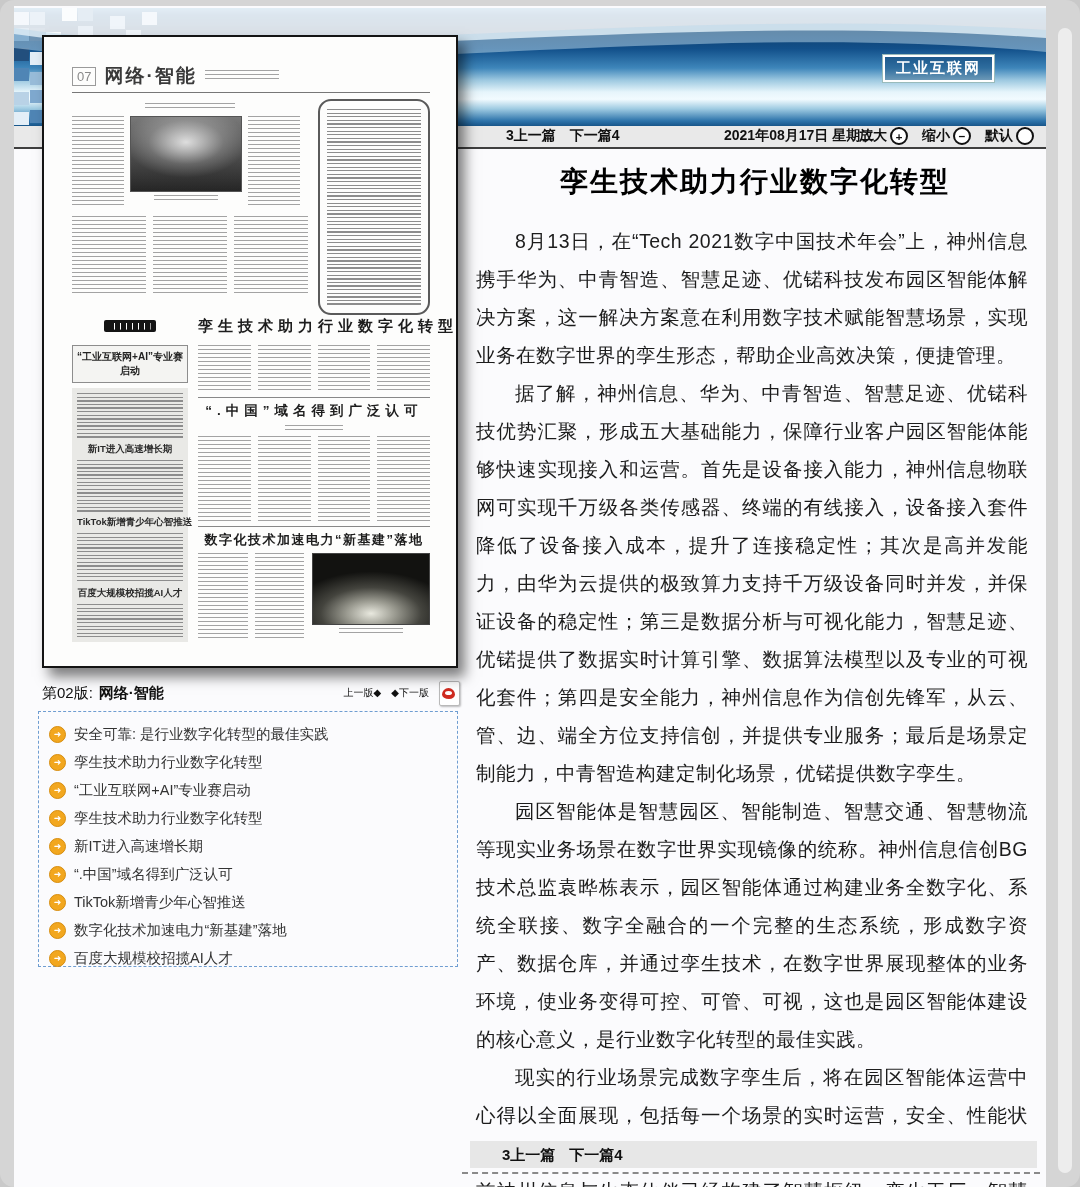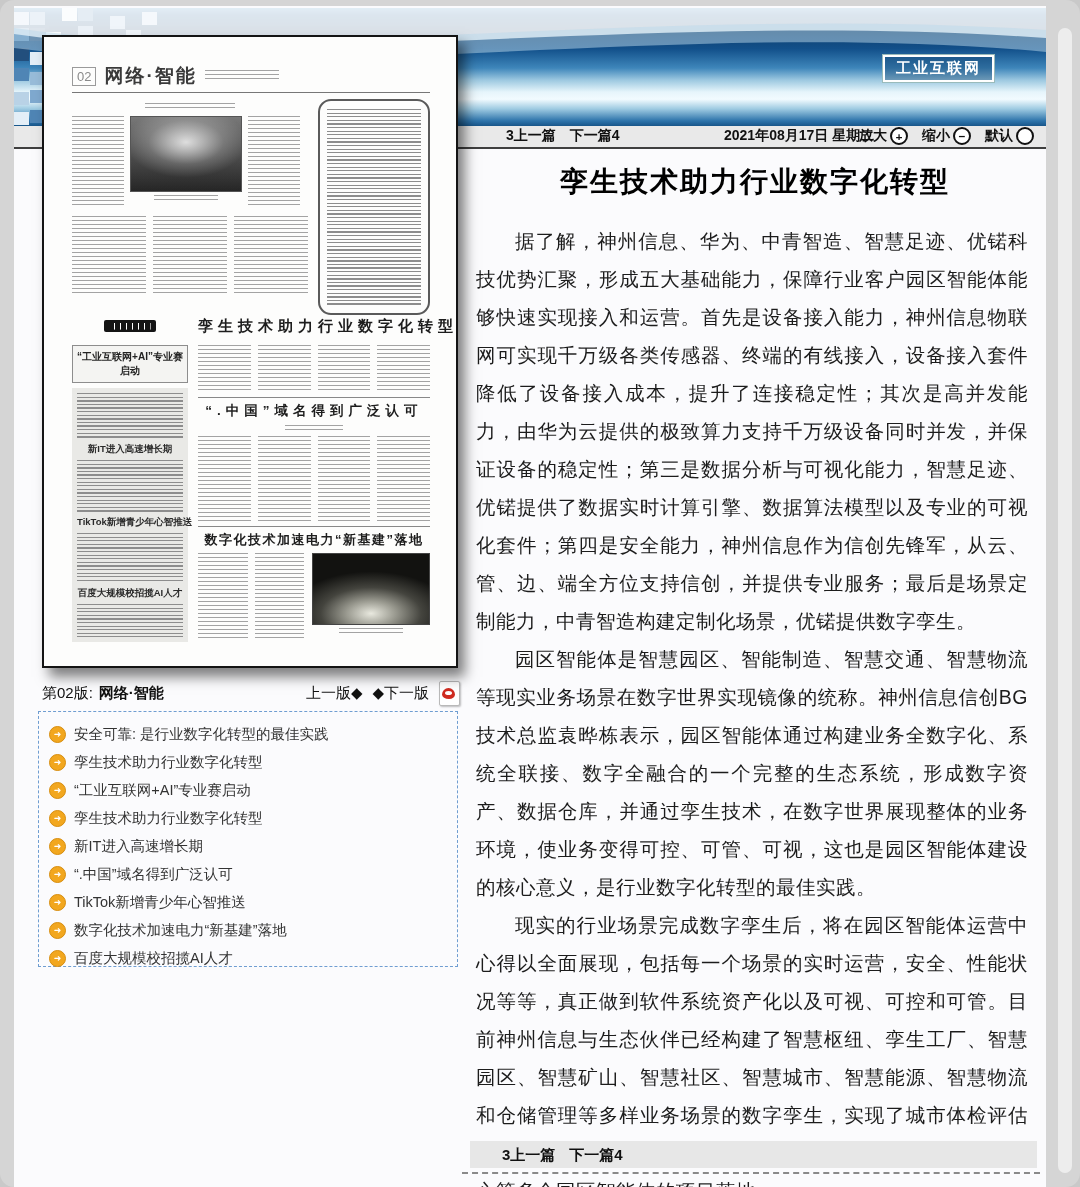--- a/index.html
+++ b/index.html
@@ -47,21 +47,21 @@
     font-size:15px;font-weight:600;color:#111;line-height:27px;}
   .bottom-bar .bb-inner{display:flex;gap:14px;padding-left:32px;}
   .dash-line{position:absolute;left:462px;top:1172px;width:578px;border-top:2px dashed #8a8a8a;}
 
   
   .edition{position:absolute;left:42px;top:680px;width:418px;height:26px;display:flex;
     align-items:center;font-size:15px;color:#111;}
   .ed-label{margin-right:6px;}
   .ed-name{font-weight:bold;}
   .ed-right{margin-left:auto;display:flex;align-items:center;gap:10px;}
-  .ed-nav{cursor:pointer;font-size:15px;}
+  .ed-nav{cursor:pointer;font-size:10px;}
   .pdf-icon{width:19px;height:23px;background:#fff;border:1px solid #b9b9b9;border-radius:2px;
     position:relative;cursor:pointer;box-shadow:1px 1px 2px rgba(0,0,0,.25);}
   .pdf-icon::after{content:"";position:absolute;left:2px;top:6px;width:13px;height:11px;
     background:#cf2b20;border-radius:50% 50% 46% 54%/60% 60% 40% 40%;}
   .pdf-icon::before{content:"";position:absolute;left:5px;top:9px;width:7px;height:4px;
     background:#fff;border-radius:50%;z-index:1;}
 
   .article-list{position:absolute;left:38px;top:711px;width:420px;height:256px;
     border:1px dashed #6f9dd1;padding:8px 0 0 10px;box-sizing:border-box;}
   .list-item{display:flex;align-items:center;gap:8px;height:28px;cursor:pointer;}
@@ -167,20 +167,21 @@
       </span>
       <span class="tb-ctl">
         <span>默认</span>
           <span class="circ"></span>
       </span>
     </div>
   </div>
 
   <div class="article-title">孪生技术助力行业数字化转型</div>
   <div class="article-body">
+    <p>8月13日，在“Tech 2021数字中国技术年会”上，神州信息携手华为、中青智造、智慧足迹、优锘科技发布园区智能体解决方案，这一解决方案意在利用数字技术赋能智慧场景，实现业务在数字世界的孪生形态，帮助企业高效决策，便捷管理。</p>
     <p>据了解，神州信息、华为、中青智造、智慧足迹、优锘科技优势汇聚，形成五大基础能力，保障行业客户园区智能体能够快速实现接入和运营。首先是设备接入能力，神州信息物联网可实现千万级各类传感器、终端的有线接入，设备接入套件降低了设备接入成本，提升了连接稳定性；其次是高并发能力，由华为云提供的极致算力支持千万级设备同时并发，并保证设备的稳定性；第三是数据分析与可视化能力，智慧足迹、优锘提供了数据实时计算引擎、数据算法模型以及专业的可视化套件；第四是安全能力，神州信息作为信创先锋军，从云、管、边、端全方位支持信创，并提供专业服务；最后是场景定制能力，中青智造构建定制化场景，优锘提供数字孪生。</p>
     <p>园区智能体是智慧园区、智能制造、智慧交通、智慧物流等现实业务场景在数字世界实现镜像的统称。神州信息信创BG技术总监袁晔栋表示，园区智能体通过构建业务全数字化、系统全联接、数字全融合的一个完整的生态系统，形成数字资产、数据仓库，并通过孪生技术，在数字世界展现整体的业务环境，使业务变得可控、可管、可视，这也是园区智能体建设的核心意义，是行业数字化转型的最佳实践。</p>
     <p>现实的行业场景完成数字孪生后，将在园区智能体运营中心得以全面展现，包括每一个场景的实时运营，安全、性能状况等等，真正做到软件系统资产化以及可视、可控和可管。目前神州信息与生态伙伴已经构建了智慧枢纽、孪生工厂、智慧园区、智慧矿山、智慧社区、智慧城市、智慧能源、智慧物流和仓储管理等多样业务场景的数字孪生，实现了城市体检评估中心、交通出行大数据监测中心、广东制造园区、银行数据中心等多个园区智能体的项目落地。</p>
   </div>
 
   <div class="bottom-bar">
     <div class="bb-inner">
       <span class="tb-link">3上一篇</span>
       <span class="tb-link">下一篇4</span>
     </div>
@@ -231,21 +232,21 @@
       <span class="txt">数字化技术加速电力“新基建”落地</span>
       </div>
     <div class="list-item">
       <span class="bullet">➜</span>
       <span class="txt">百度大规模校招揽AI人才</span>
       </div>
   </div>
 
   <div class="thumb">
     <div class="masthead">
-      <span class="pageno">02</span>
+      <span class="pageno">07</span>
       <span class="mast-title">网络·智能</span>
       <span class="mast-sub ft"></span>
     </div>
     <div class="t-rule"></div>
 
     <div class="sec1">
       <div>
         <div class="byline ft"></div>
         <div class="photo-row">
           <div class="ft"></div>

